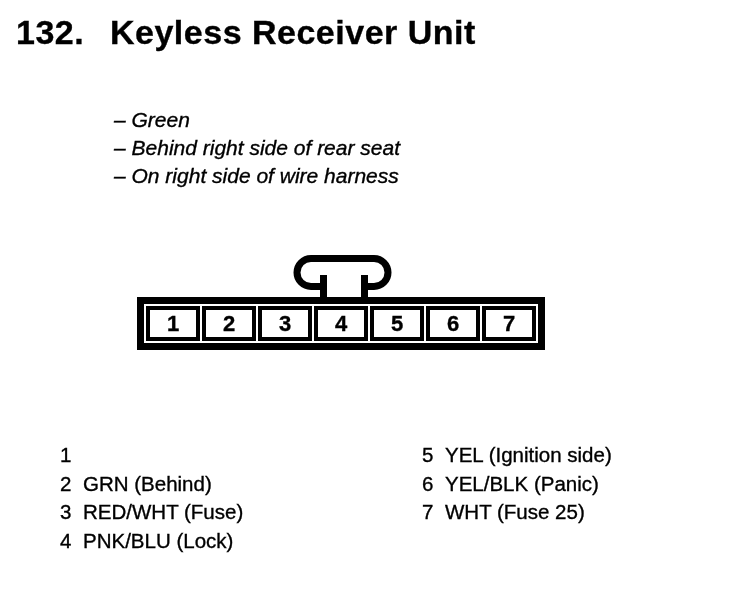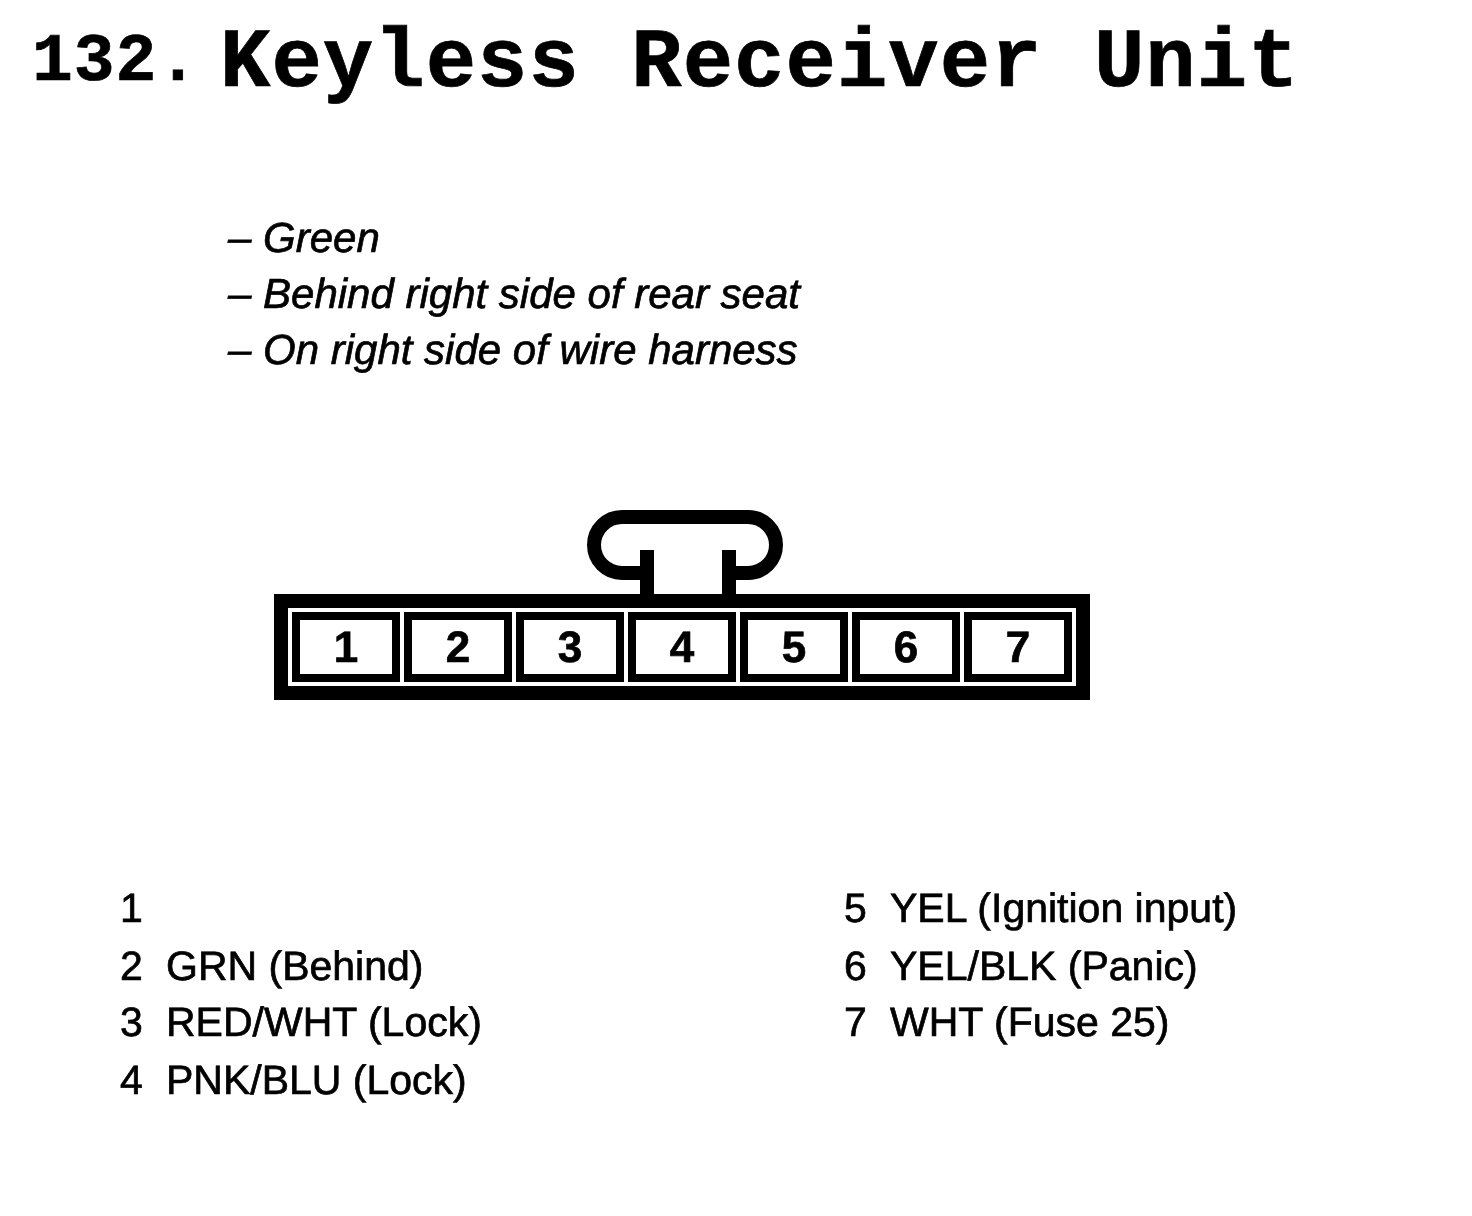--- a/index.html
+++ b/index.html
@@ -17,31 +17,30 @@
     overflow: hidden;
     -webkit-text-stroke: 0.35px #000000;
   }
   
   .title-row {
     position: absolute;
     left: 16px;
     top: 10px;
     display: flex;
     align-items: flex-start;
-    font-family: Liberation Mono, monospace;
   }
   .item-num {
     width: 94px;
     font-size: 34px;
     font-weight: bold;
     line-height: 44px;
     letter-spacing: 0.5px;
   }
   .title-lines {
-    font-size: 42px;
+    font-size: 34px;
     font-weight: bold;
     line-height: 44px;
     letter-spacing: 0.5px;
   }
   
   .notes {
     position: absolute;
     left: 114px;
     top: 106px;
     font-style: italic;
@@ -136,32 +135,32 @@
   <div class="pin-col pin-col-left">
     <div class="pin-row">
       <span class="pin-num">1</span>
     </div>
     <div class="pin-row">
       <span class="pin-num">2</span>
       <span class="pin-label">GRN (Behind)</span>
     </div>
     <div class="pin-row">
       <span class="pin-num">3</span>
-      <span class="pin-label">RED/WHT (Lock)</span>
+      <span class="pin-label">RED/WHT (Fuse)</span>
     </div>
     <div class="pin-row">
       <span class="pin-num">4</span>
       <span class="pin-label">PNK/BLU (Lock)</span>
     </div>
   </div>
 
   <div class="pin-col pin-col-right">
     <div class="pin-row">
       <span class="pin-num">5</span>
-      <span class="pin-label">YEL (Ignition input)</span>
+      <span class="pin-label">YEL (Ignition side)</span>
     </div>
     <div class="pin-row">
       <span class="pin-num">6</span>
       <span class="pin-label">YEL/BLK (Panic)</span>
     </div>
     <div class="pin-row">
       <span class="pin-num">7</span>
       <span class="pin-label">WHT (Fuse 25)</span>
     </div>
   </div>

